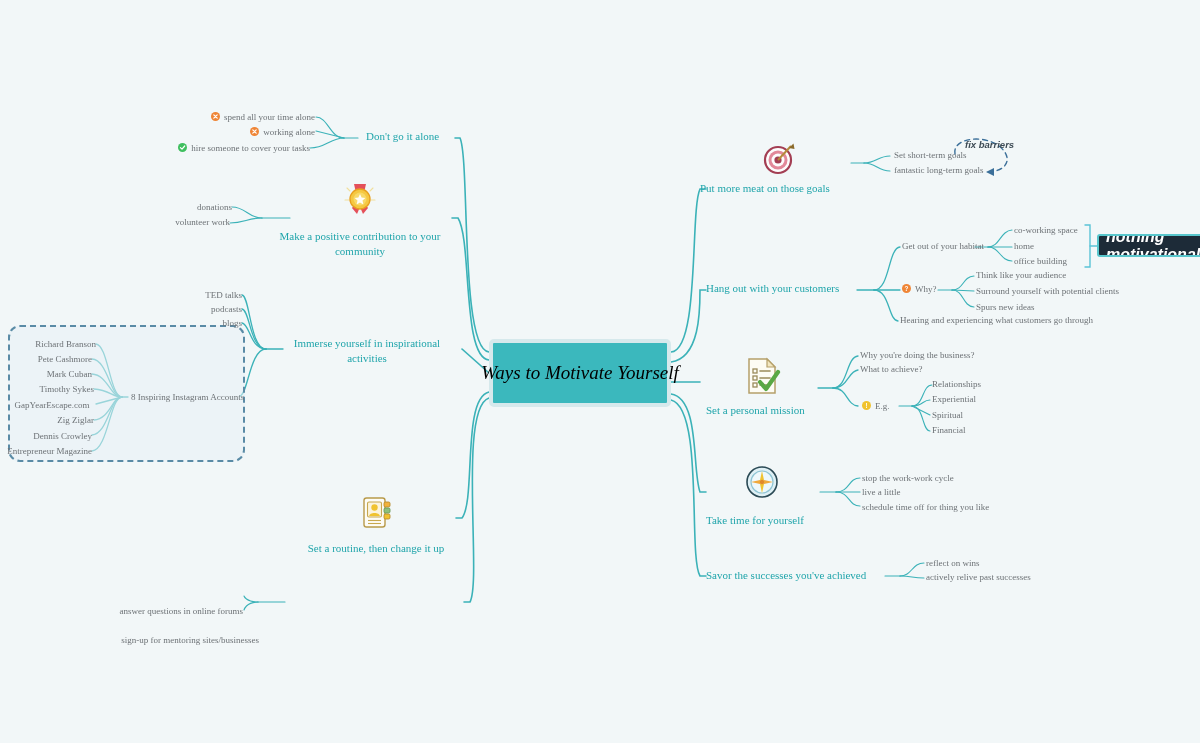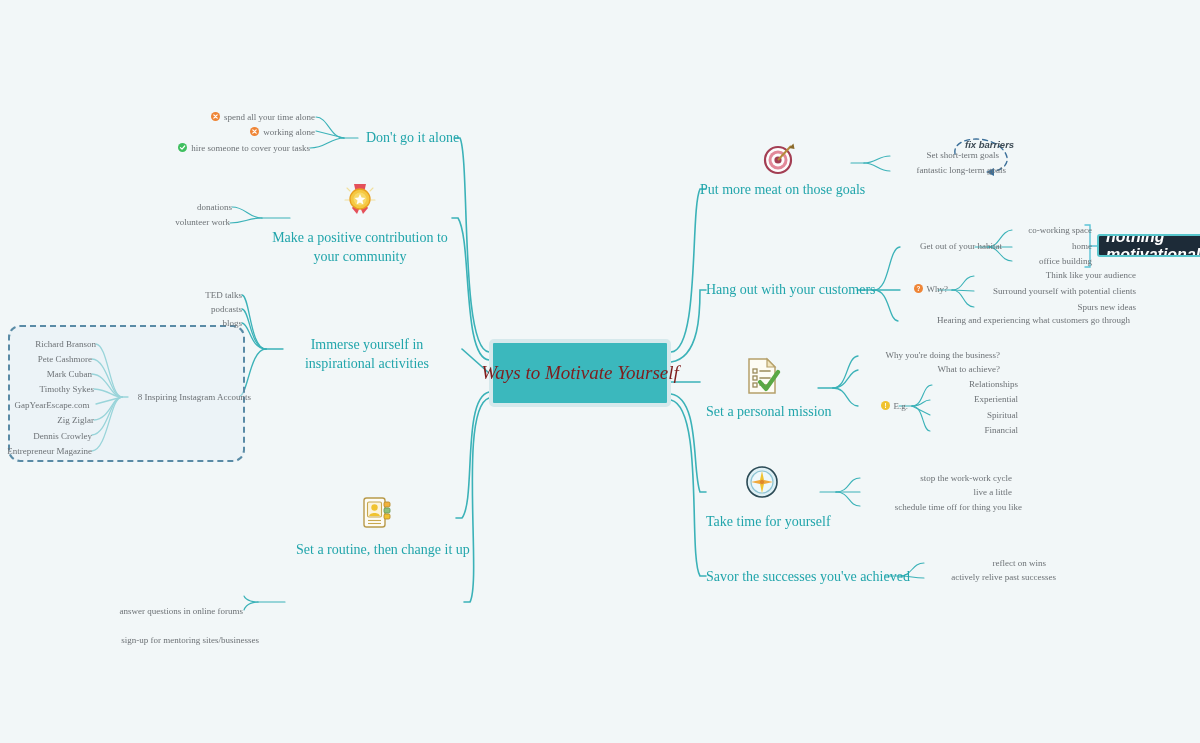--- a/index.html
+++ b/index.html
@@ -27,43 +27,43 @@
   }
   
   #central {
     left: 489px; top: 339px;
     width: 182px; height: 68px;
     background: #3bb8bd;
     border: 4px solid #d6e9ec;
     border-radius: 5px;
     display: flex; align-items: center; justify-content: center;
     text-align: center;
-    color: #7f1d1d;
+    color: #000000;
     font-style: italic;
     font-size: 19px;
     line-height: 1.25;
     font-family: "Liberation Serif", serif;
   }
   
   .main-topic {
     color: #21a5ab;
-    font-size: 14px;
+    font-size: 11px;
     line-height: 1.35;
     font-family: "Liberation Serif", serif;
   }
   .main-topic.center-text { text-align: center; }
   
   .sub {
     color: #6d7276;
     font-size: 9px;
     font-family: "Liberation Serif", serif;
     line-height: 1.3;
   }
   .sub.r { text-align: right; }
-  .sub.l { text-align: right; }
+  .sub.l { text-align: left; }
   
   .ic {
     display: inline-block;
     width: 9px; height: 9px;
     border-radius: 50%;
     vertical-align: -1px;
     margin-right: 4px;
     position: relative;
   }
   .ic svg { position: absolute; left: 0; top: 0; }

